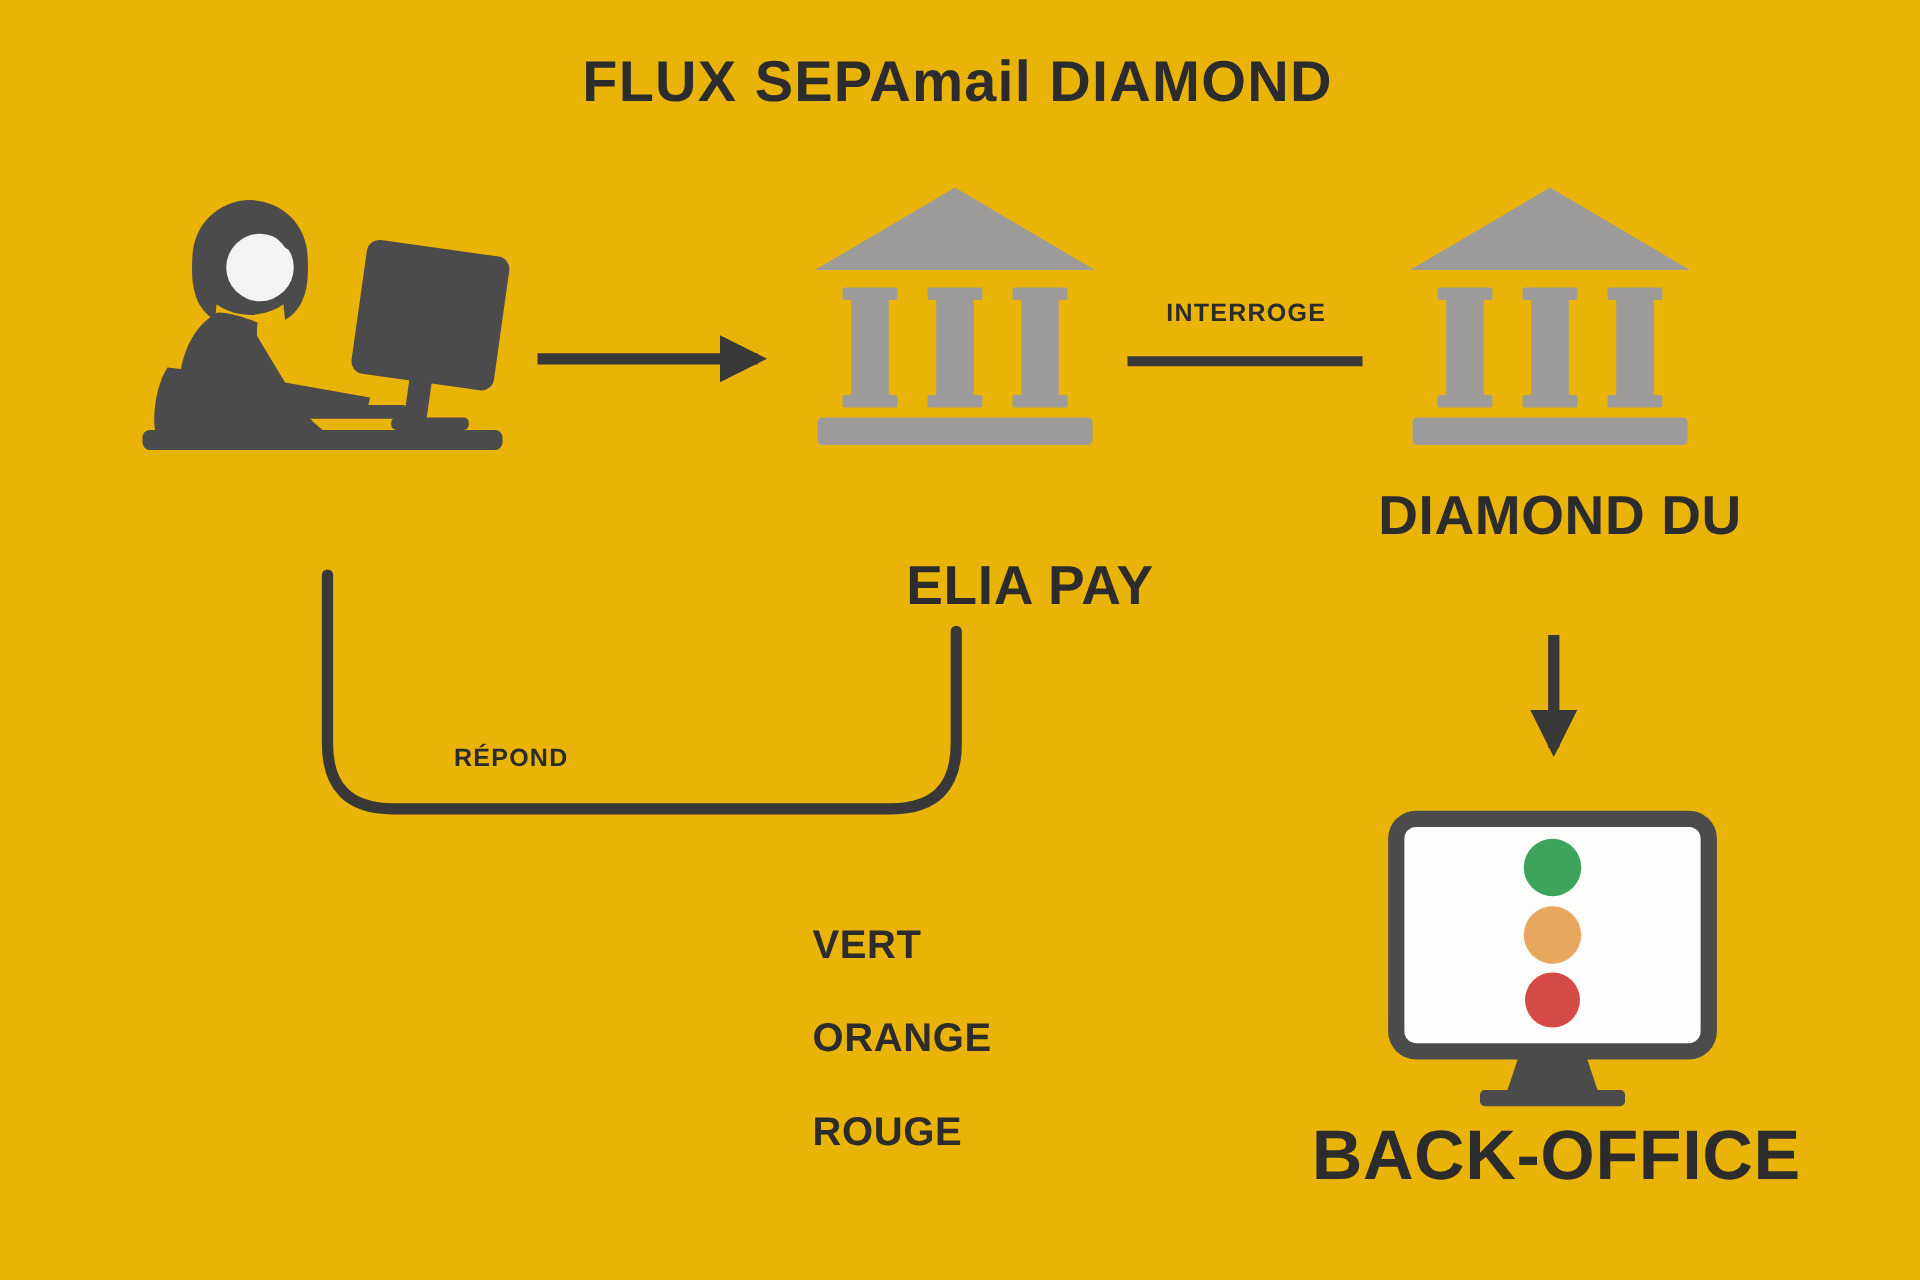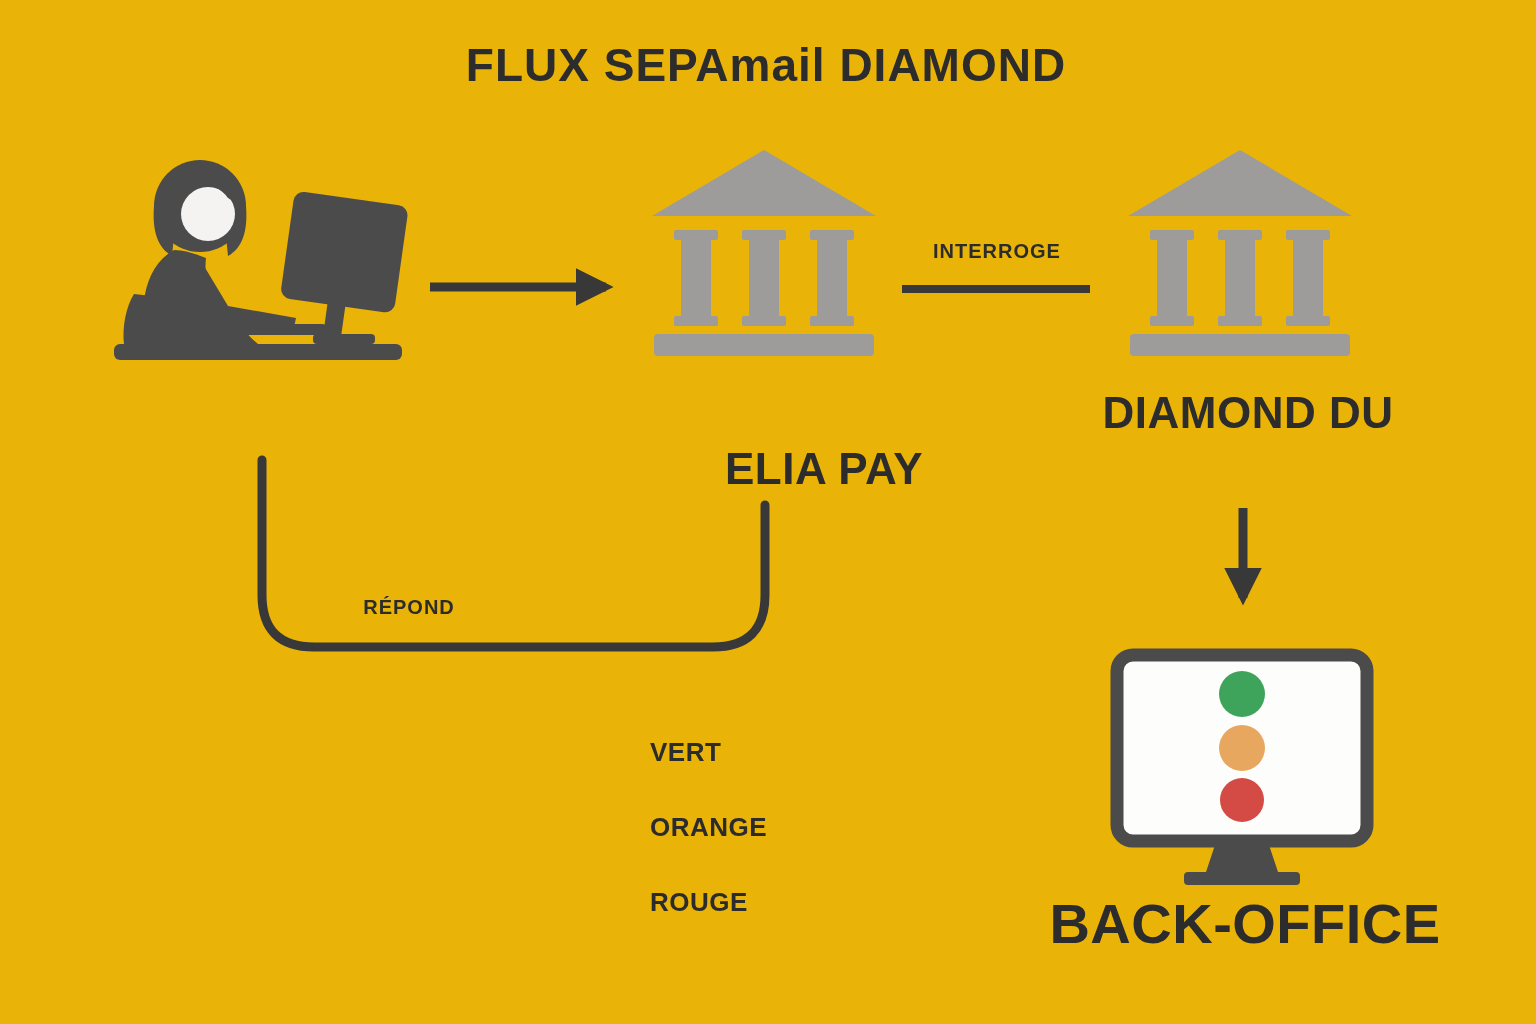--- a/index.html
+++ b/index.html
@@ -19,21 +19,21 @@
     color: #2c2c2c;
     text-align: center;
     line-height: 1.1;
     white-space: nowrap;
     letter-spacing: 0.5px;
   }
   .centered { transform: translateX(-50%); }
   .title-text   { font-size: 46px; letter-spacing: 1px; }
   .node-text    { font-size: 44px; }
   .edge-text    { font-size: 20px; letter-spacing: 1px; }
-  .status-text  { font-size: 26px; text-align: left; }
+  .status-text  { font-size: 32px; text-align: left; }
   .backoffice-text { font-size: 56px; }
   .connector-layer { pointer-events: none; }
   svg { display: block; }
 </style>
 </head>
 <body>
 
 <div class="canvas">
 
   <div class="abs label title-text centered" style="left:766px; top:40px;">FLUX SEPAmail DIAMOND</div>

